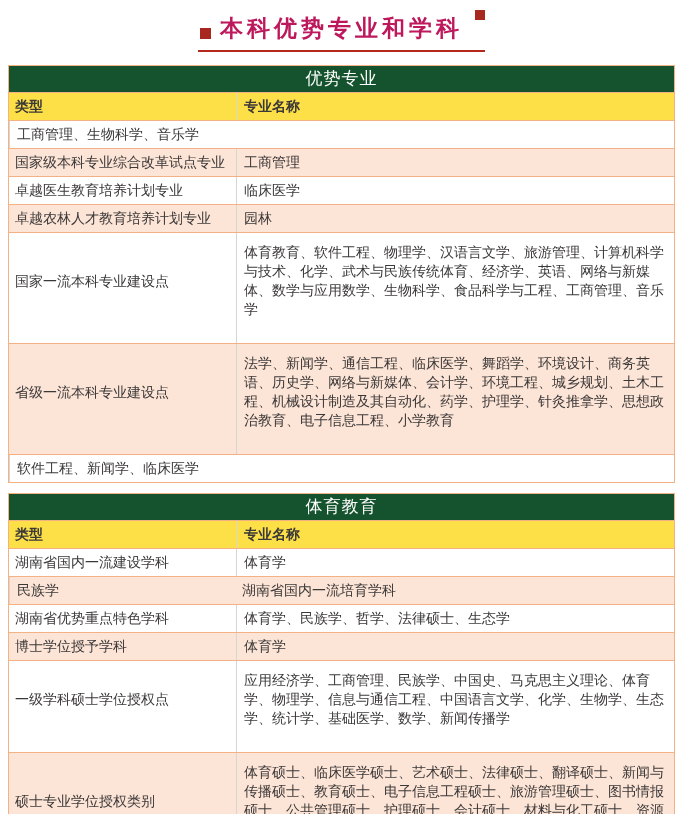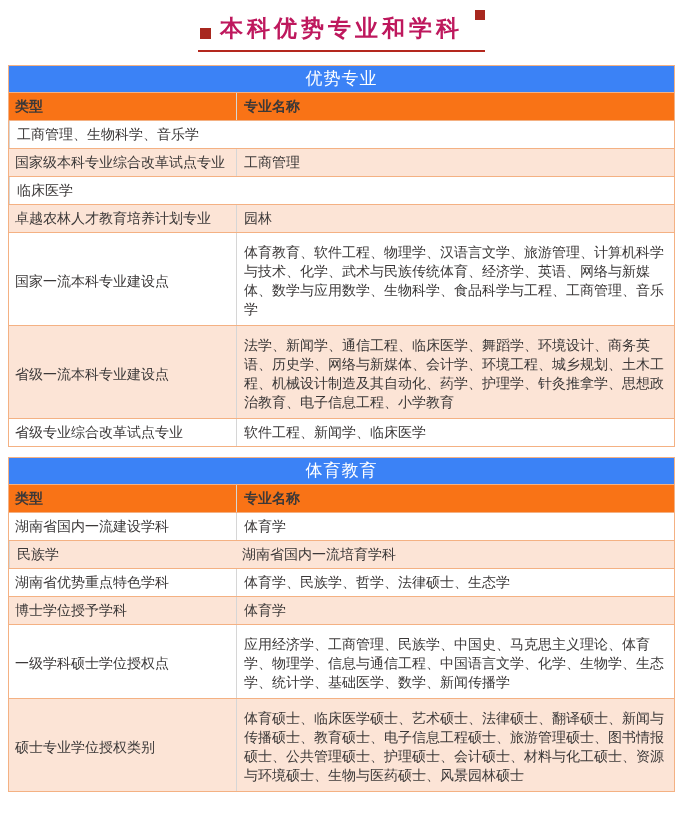--- a/index.html
+++ b/index.html
@@ -35,36 +35,36 @@
   .sq{position:absolute;background:#a8281f;}
   .sq-left{left:2px;bottom:11px;width:11px;height:11px;}
   .sq-right{right:0;top:-1px;width:10px;height:10px;}
 
   
   .tbl{
     margin:0 8px 10px 8px;
     border:1px solid #f4b183;
   }
   .band{
-    background:#3b82f6;
+    background:#14532d;
     color:#ffffff;
     text-align:center;
     font-size:17px;
     line-height:21px;
     padding:2px 0 3px;
     letter-spacing:1px;
   }
   .grid-row{
     display:grid;
     grid-template-columns:227px 1fr;
     border-top:1px solid #f4b183;
     background:#ffffff;
   }
   .grid-row.header-row{
-    background:#f97316;
+    background:#fde047;
     font-weight:bold;
   }
   .grid-row.alt{
     background:#fce4d6;
   }
   .cell{
     font-size:14px;
     line-height:19px;
     padding:4px 6px 4px 6px;
     box-sizing:border-box;
@@ -72,21 +72,21 @@
   .cell.c1{
     display:flex;
     align-items:center;
   }
   .cell.c2{
     border-left:1px solid #d6d6d6;
     padding:4px 10px 4px 7px;
   }
   .grid-row.roomy .cell{
     padding-top:10px;
-    padding-bottom:6px;
+    padding-bottom:24px;
   }
 </style>
 </head>
 <body>
 
 <div class="title-wrap">
   <div class="title-inner">
     <span class="sq sq-left"></span>
     <h1 class="page-title">本科优势专业和学科</h1>
     <span class="sq sq-right"></span>
@@ -101,36 +101,36 @@
         <div class="cell c2">专业名称</div>
       </div>
       <div class="grid-row">
         <div class="cell c2">工商管理、生物科学、音乐学</div>
       </div>
       <div class="grid-row alt">
         <div class="cell c1">国家级本科专业综合改革试点专业</div>
         <div class="cell c2">工商管理</div>
       </div>
       <div class="grid-row">
+        <div class="cell c1">卓越医生教育培养计划专业</div>
         <div class="cell c2">临床医学</div>
       </div>
       <div class="grid-row alt">
         <div class="cell c1">卓越农林人才教育培养计划专业</div>
         <div class="cell c2">园林</div>
       </div>
       <div class="grid-row roomy">
         <div class="cell c1">国家一流本科专业建设点</div>
         <div class="cell c2">体育教育、软件工程、物理学、汉语言文学、旅游管理、计算机科学与技术、化学、武术与民族传统体育、经济学、英语、网络与新媒体、数学与应用数学、生物科学、食品科学与工程、工商管理、音乐学</div>
       </div>
       <div class="grid-row alt roomy">
         <div class="cell c1">省级一流本科专业建设点</div>
         <div class="cell c2">法学、新闻学、通信工程、临床医学、舞蹈学、环境设计、商务英语、历史学、网络与新媒体、会计学、环境工程、城乡规划、土木工程、机械设计制造及其自动化、药学、护理学、针灸推拿学、思想政治教育、电子信息工程、小学教育</div>
       </div>
       <div class="grid-row">
-        <div class="cell c1">省级专业综合改革试点专业</div>
         <div class="cell c2">软件工程、新闻学、临床医学</div>
       </div>
     </section>
     <section class="tbl">
       <div class="band">体育教育</div>
       <div class="grid-row header-row">
         <div class="cell c1">类型</div>
         <div class="cell c2">专业名称</div>
       </div>
       <div class="grid-row">

